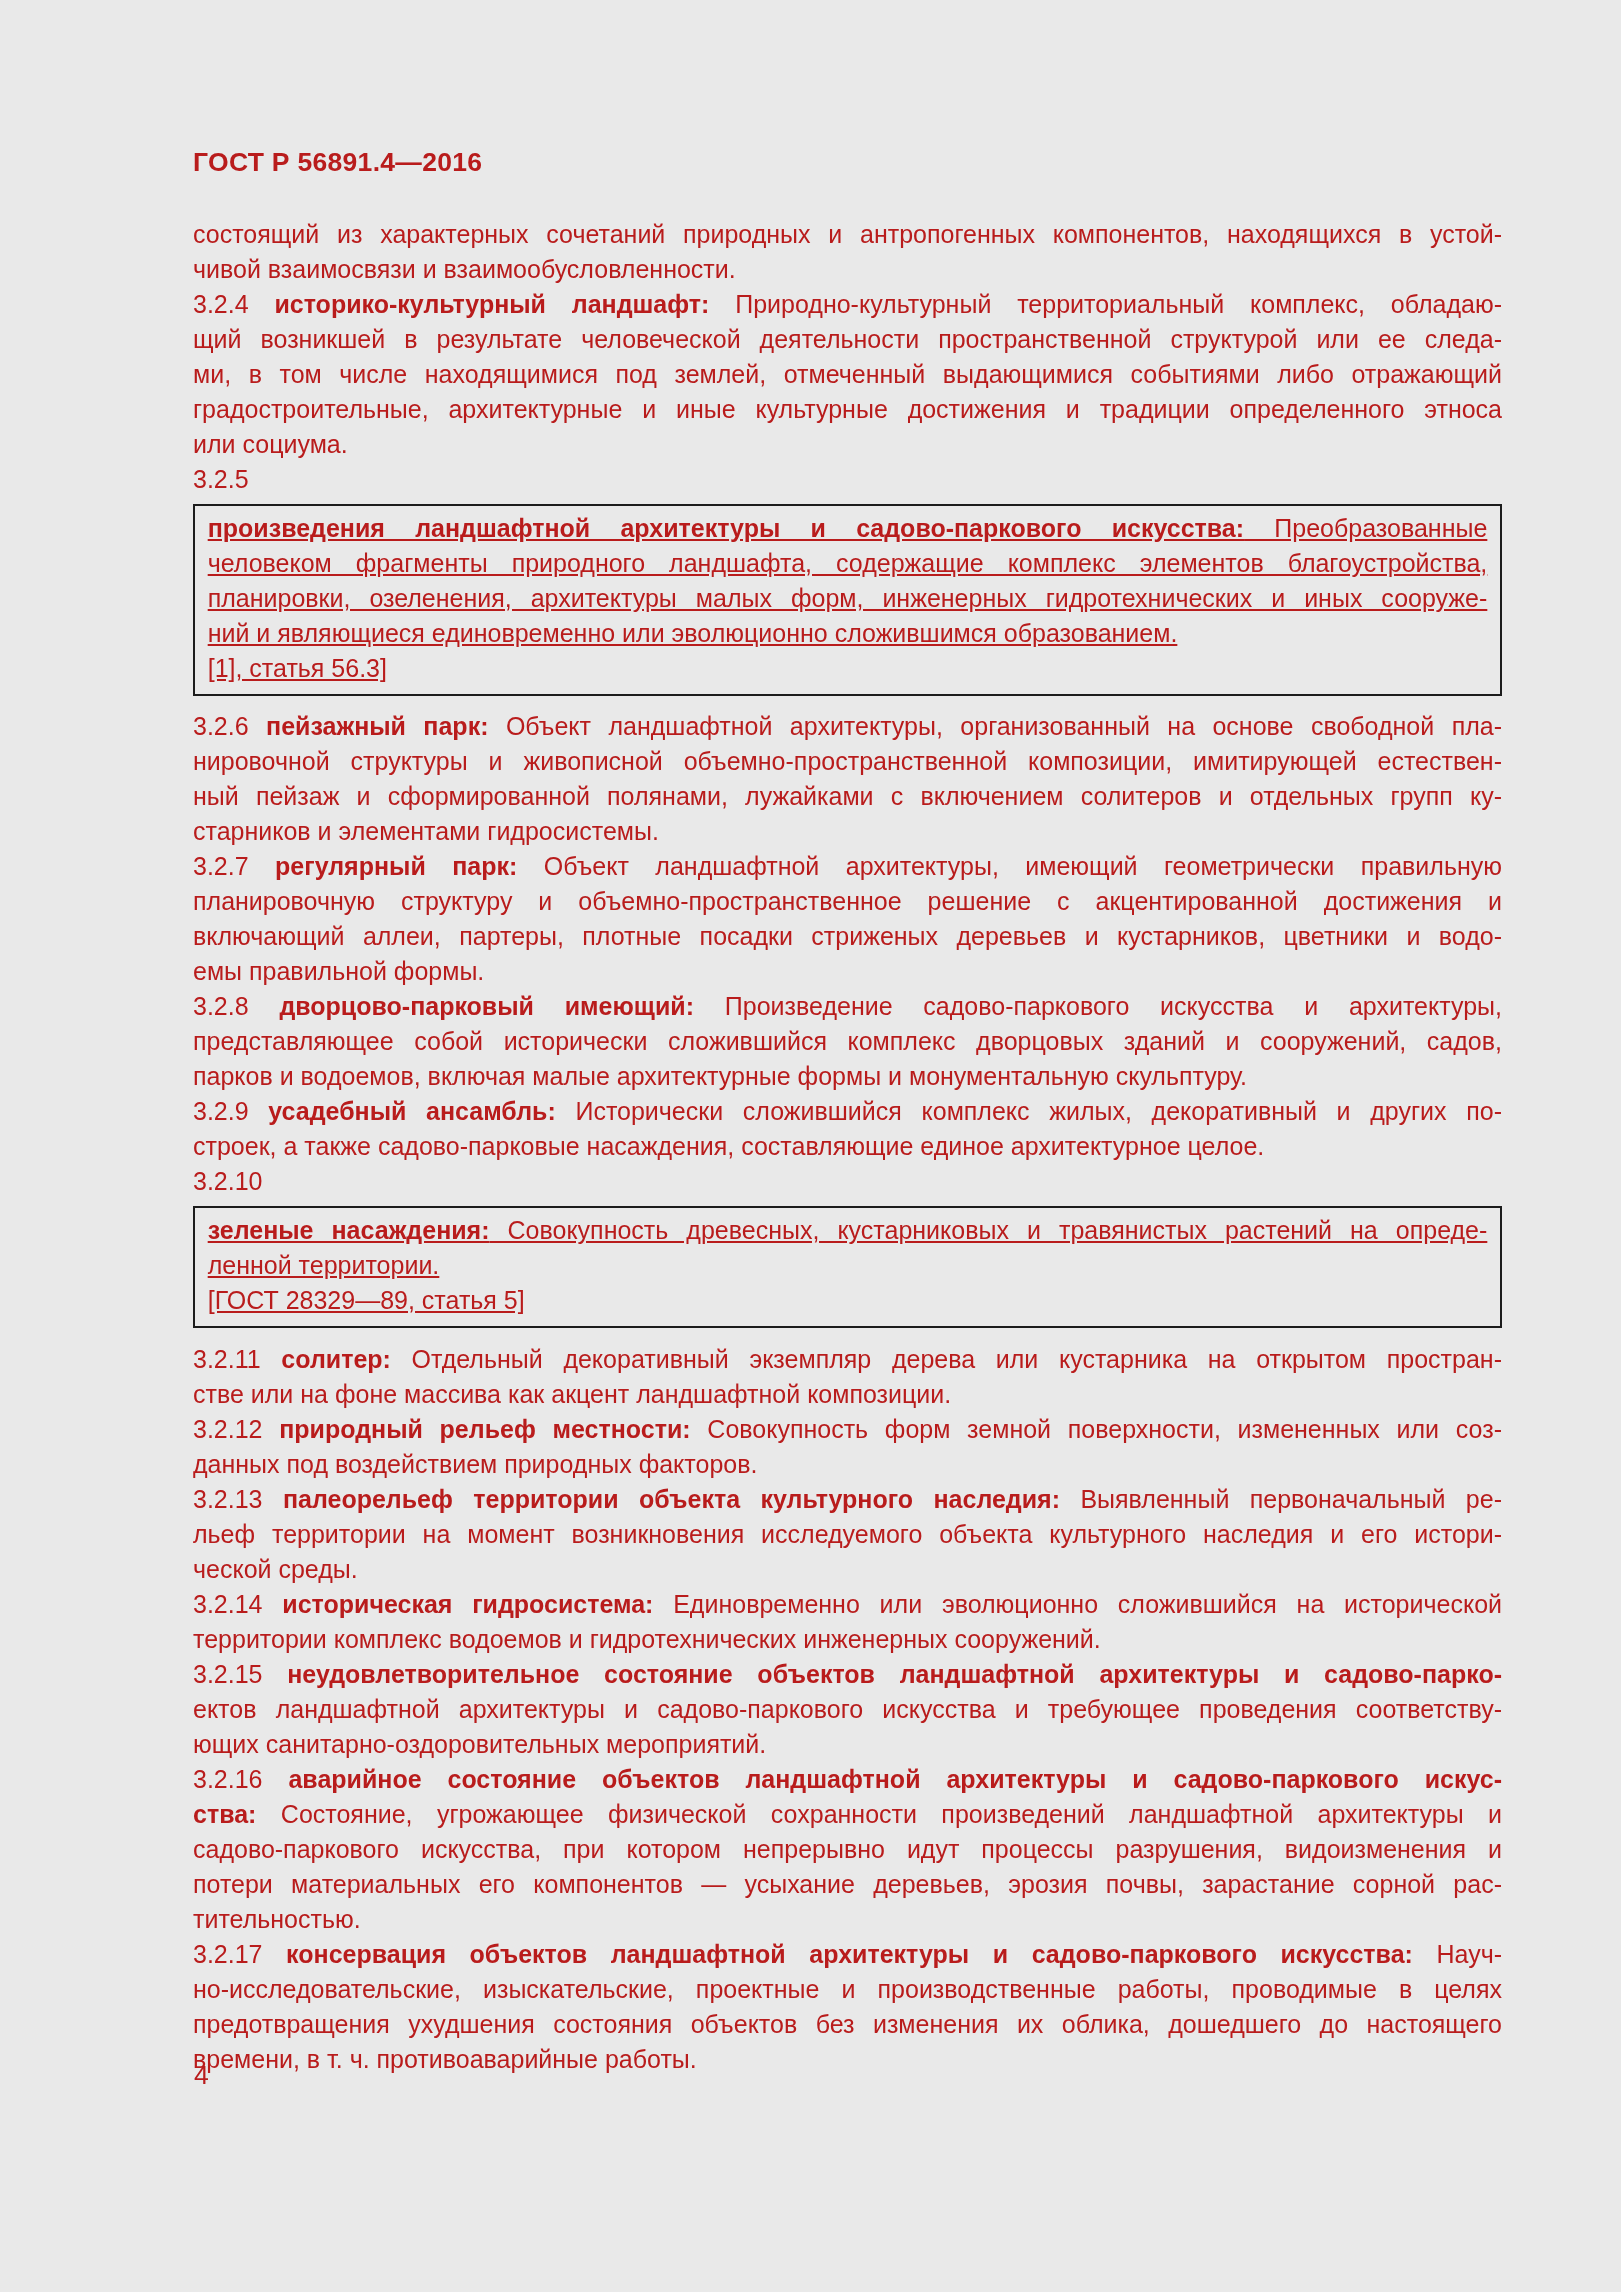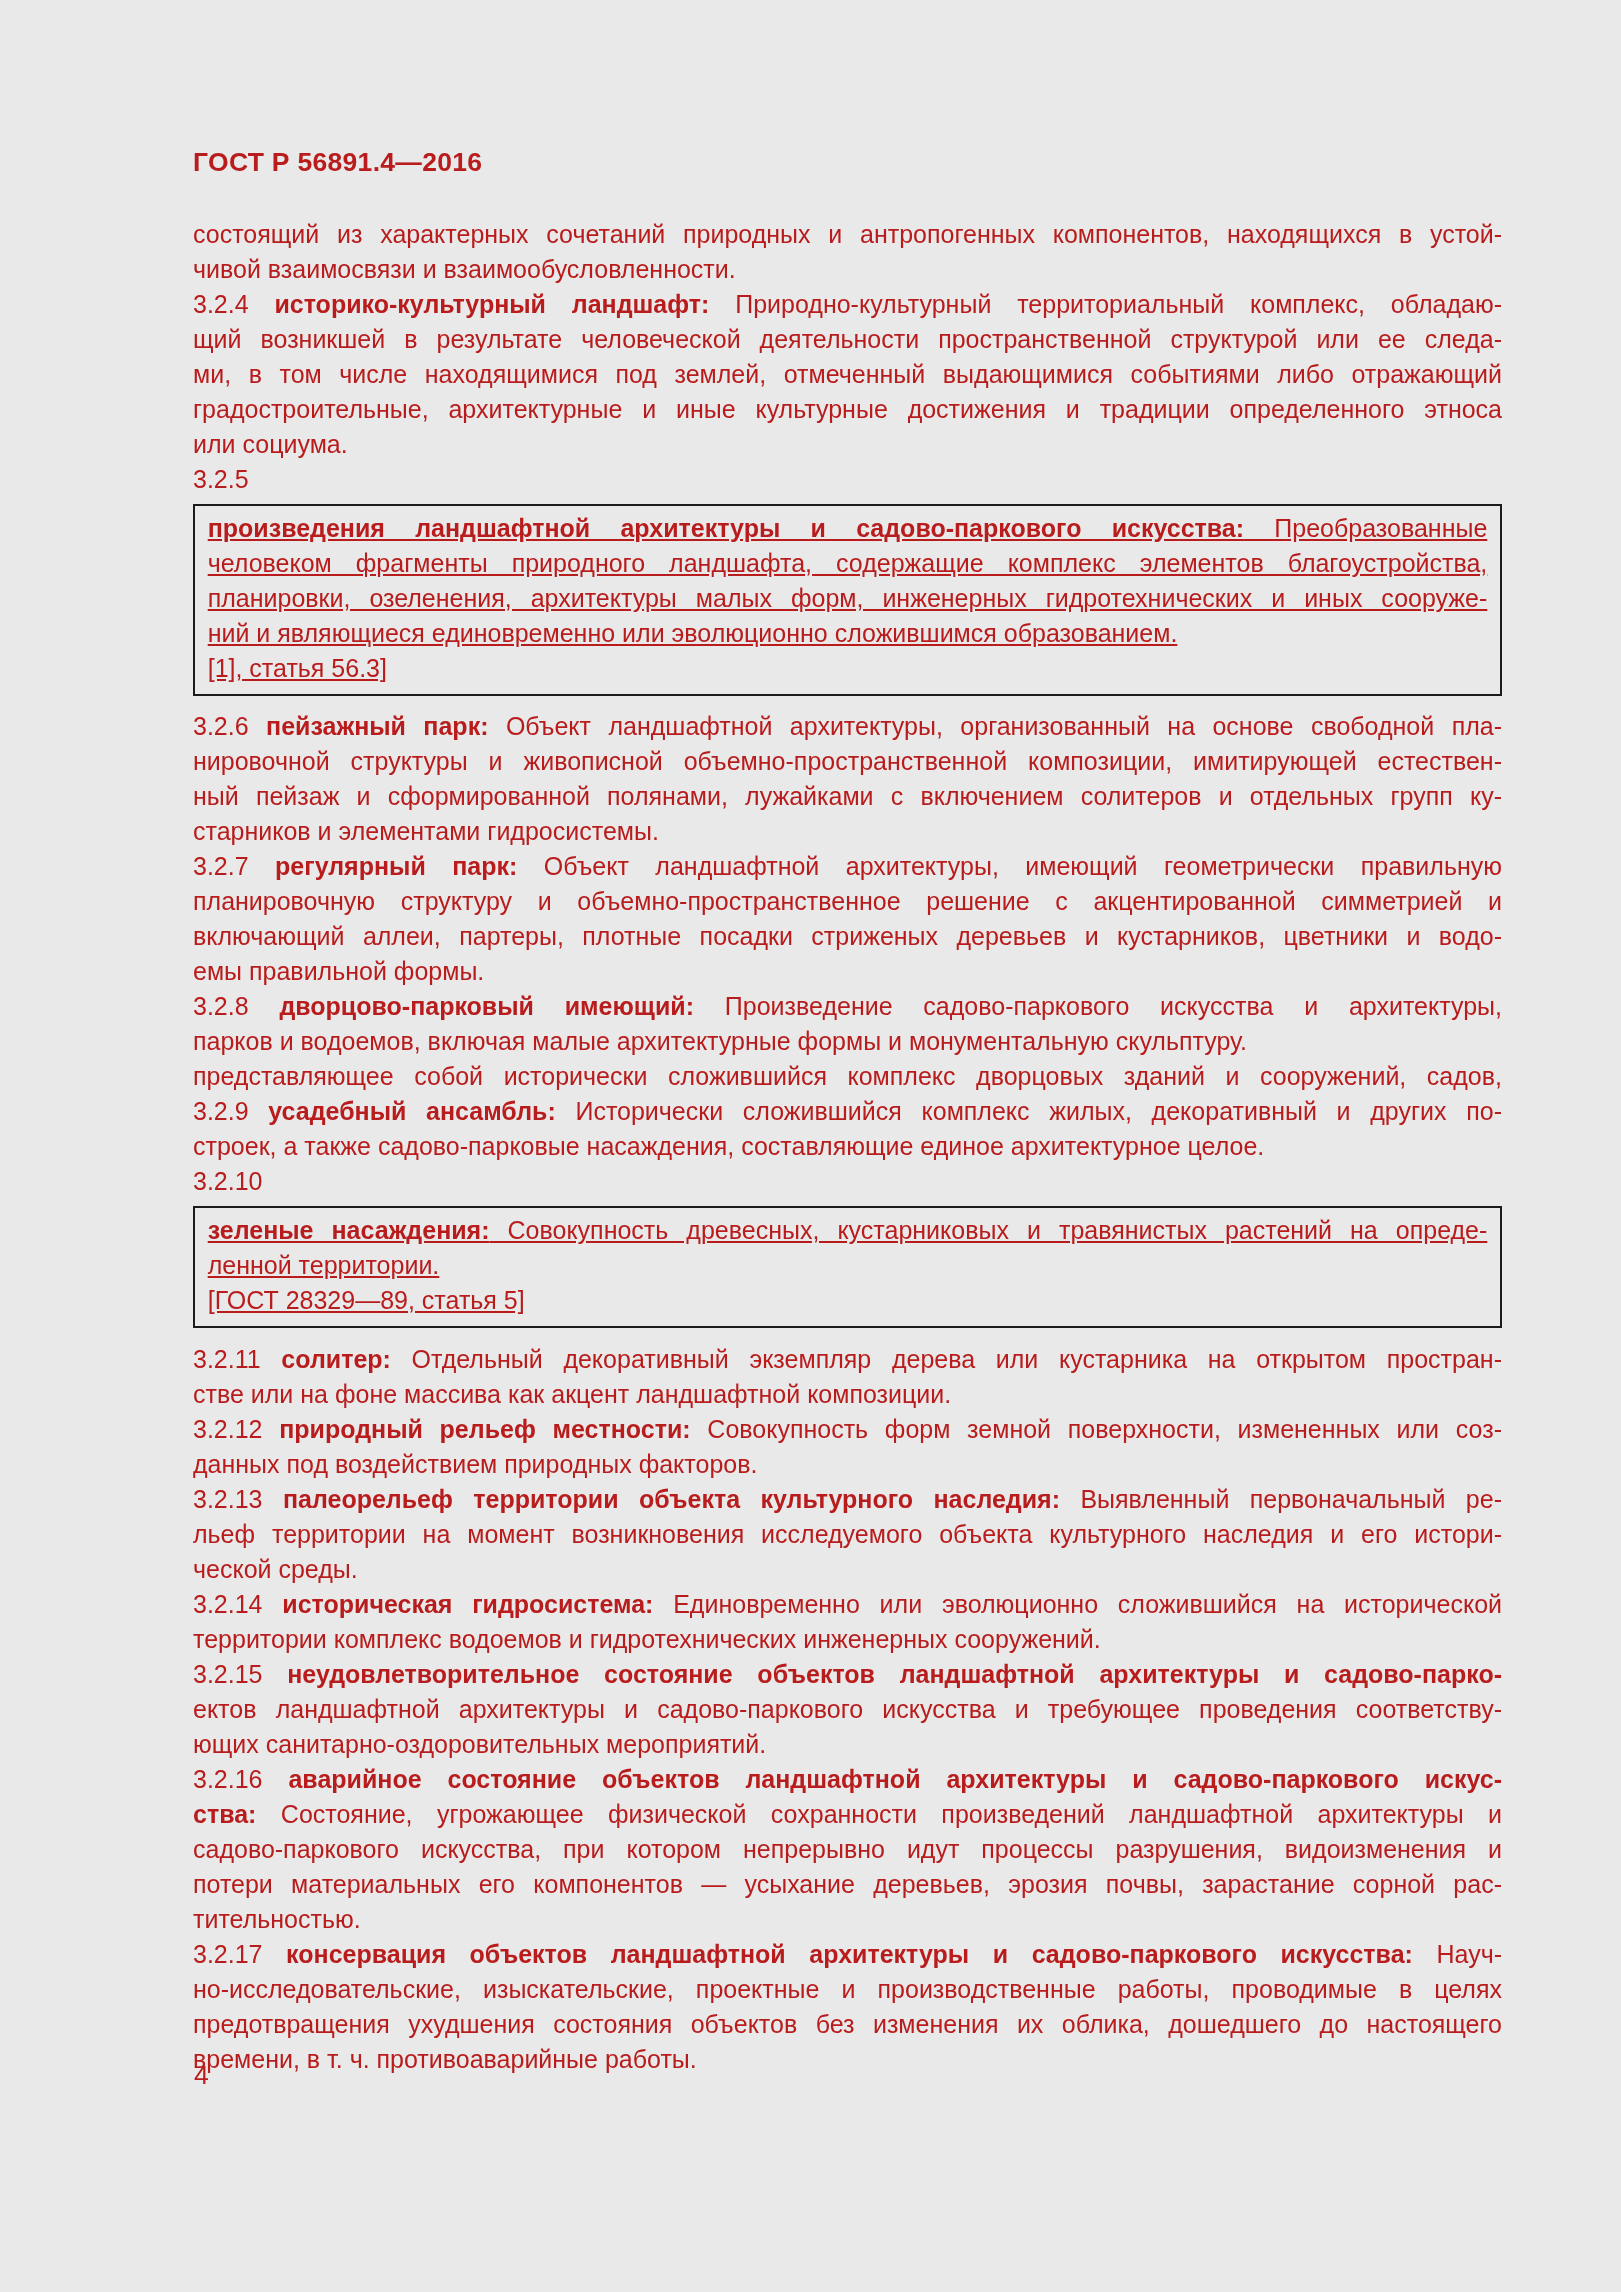--- a/index.html
+++ b/index.html
@@ -79,28 +79,28 @@
         <div class="line l"><span>[1], статья 56.3]</span></div>
       </div>
       <div class="para">
         <div class="line j"><span>3.2.6 </span><span class="b">пейзажный парк:</span><span> Объект ландшафтной архитектуры, организованный на основе свободной пла-</span></div>
         <div class="line j"><span>нировочной структуры и живописной объемно-пространственной композиции, имитирующей естествен-</span></div>
         <div class="line j"><span>ный пейзаж и сформированной полянами, лужайками с включением солитеров и отдельных групп ку-</span></div>
         <div class="line l"><span>старников и элементами гидросистемы.</span></div>
       </div>
       <div class="para">
         <div class="line j"><span>3.2.7 </span><span class="b">регулярный парк:</span><span> Объект ландшафтной архитектуры, имеющий геометрически правильную</span></div>
-        <div class="line j"><span>планировочную структуру и объемно-пространственное решение с акцентированной симметрией и</span></div>
+        <div class="line j"><span>планировочную структуру и объемно-пространственное решение с акцентированной достижения и</span></div>
         <div class="line j"><span>включающий аллеи, партеры, плотные посадки стриженых деревьев и кустарников, цветники и водо-</span></div>
         <div class="line l"><span>емы правильной формы.</span></div>
       </div>
       <div class="para">
         <div class="line j"><span>3.2.8 </span><span class="b">дворцово-парковый имеющий:</span><span> Произведение садово-паркового искусства и архитектуры,</span></div>
+        <div class="line j"><span>представляющее собой исторически сложившийся комплекс дворцовых зданий и сооружений, садов,</span></div>
         <div class="line l"><span>парков и водоемов, включая малые архитектурные формы и монументальную скульптуру.</span></div>
-        <div class="line j"><span>представляющее собой исторически сложившийся комплекс дворцовых зданий и сооружений, садов,</span></div>
       </div>
       <div class="para">
         <div class="line j"><span>3.2.9 </span><span class="b">усадебный ансамбль:</span><span> Исторически сложившийся комплекс жилых, декоративный и других по-</span></div>
         <div class="line l"><span>строек, а также садово-парковые насаждения, составляющие единое архитектурное целое.</span></div>
       </div>
       <div class="para">
         <div class="line l"><span>3.2.10</span></div>
       </div>
       <div class="termbox">
         <div class="line j"><span class="b">зеленые насаждения:</span><span> Совокупность древесных, кустарниковых и травянистых растений на опреде-</span></div>

